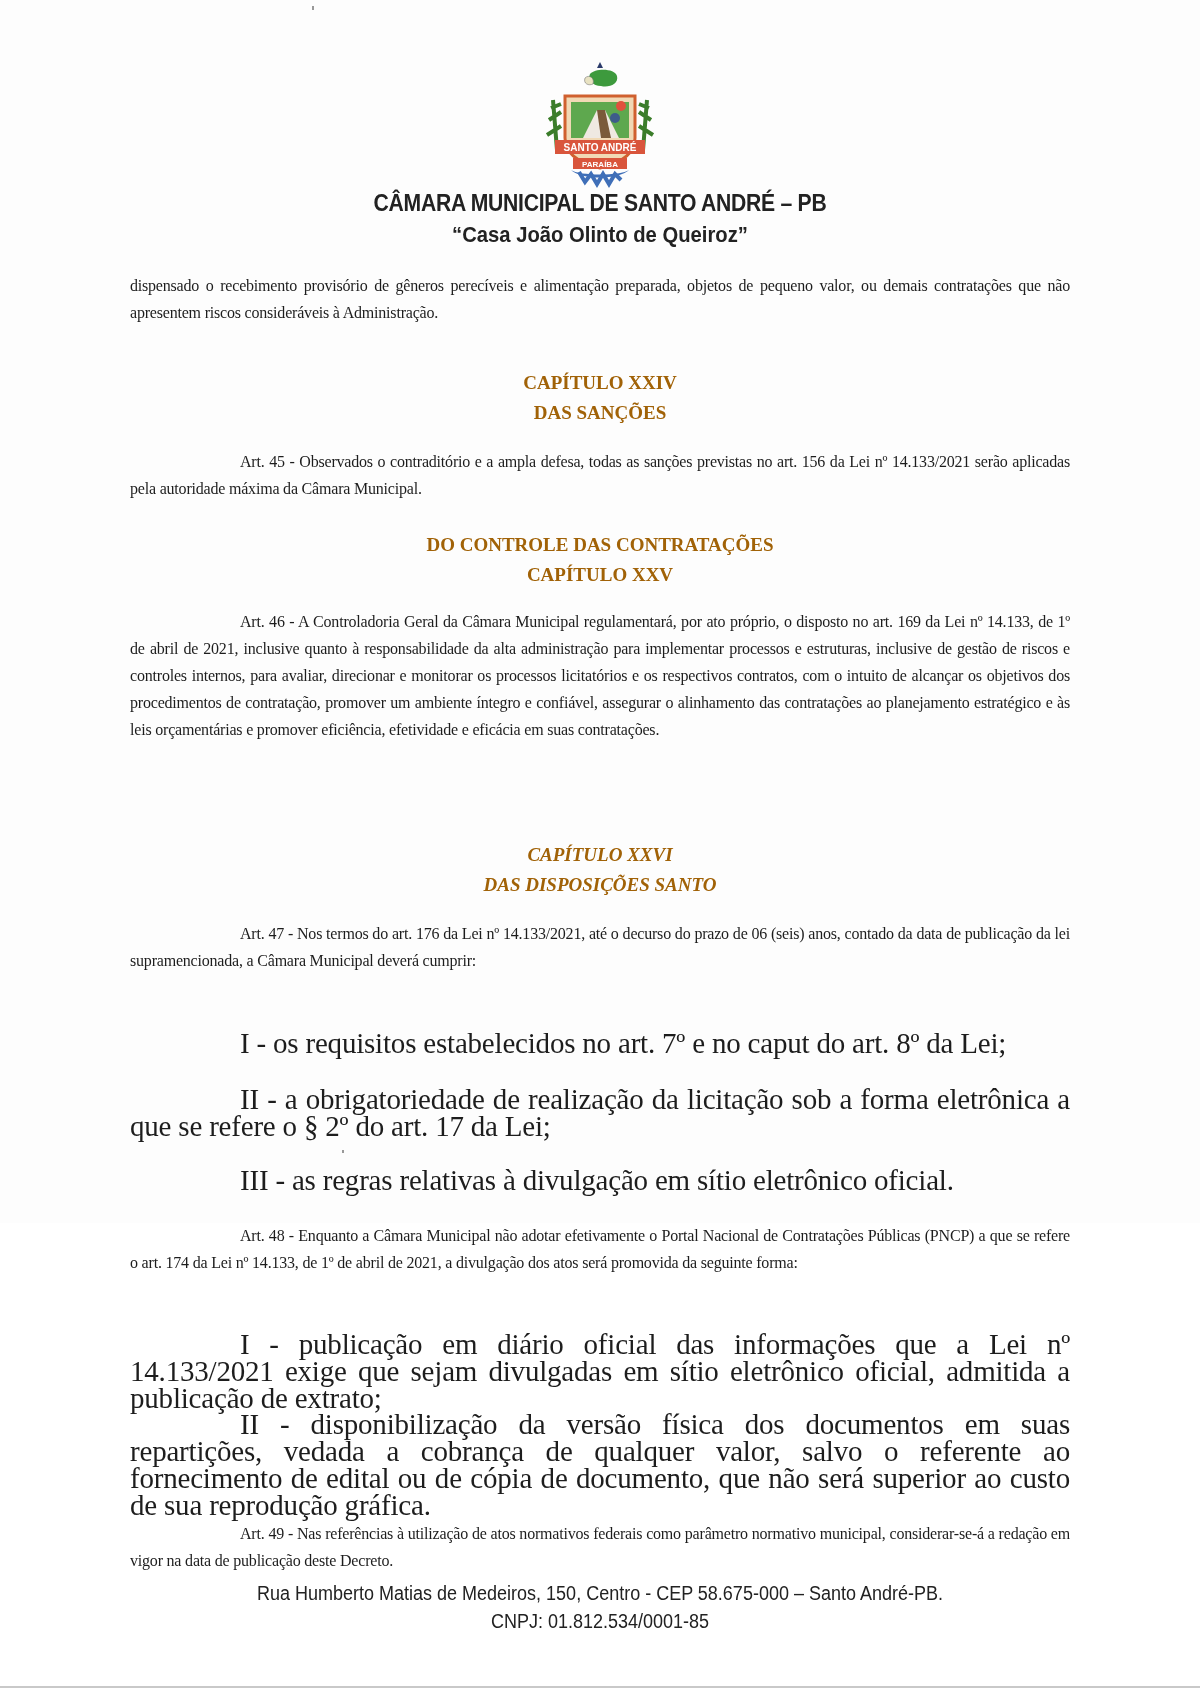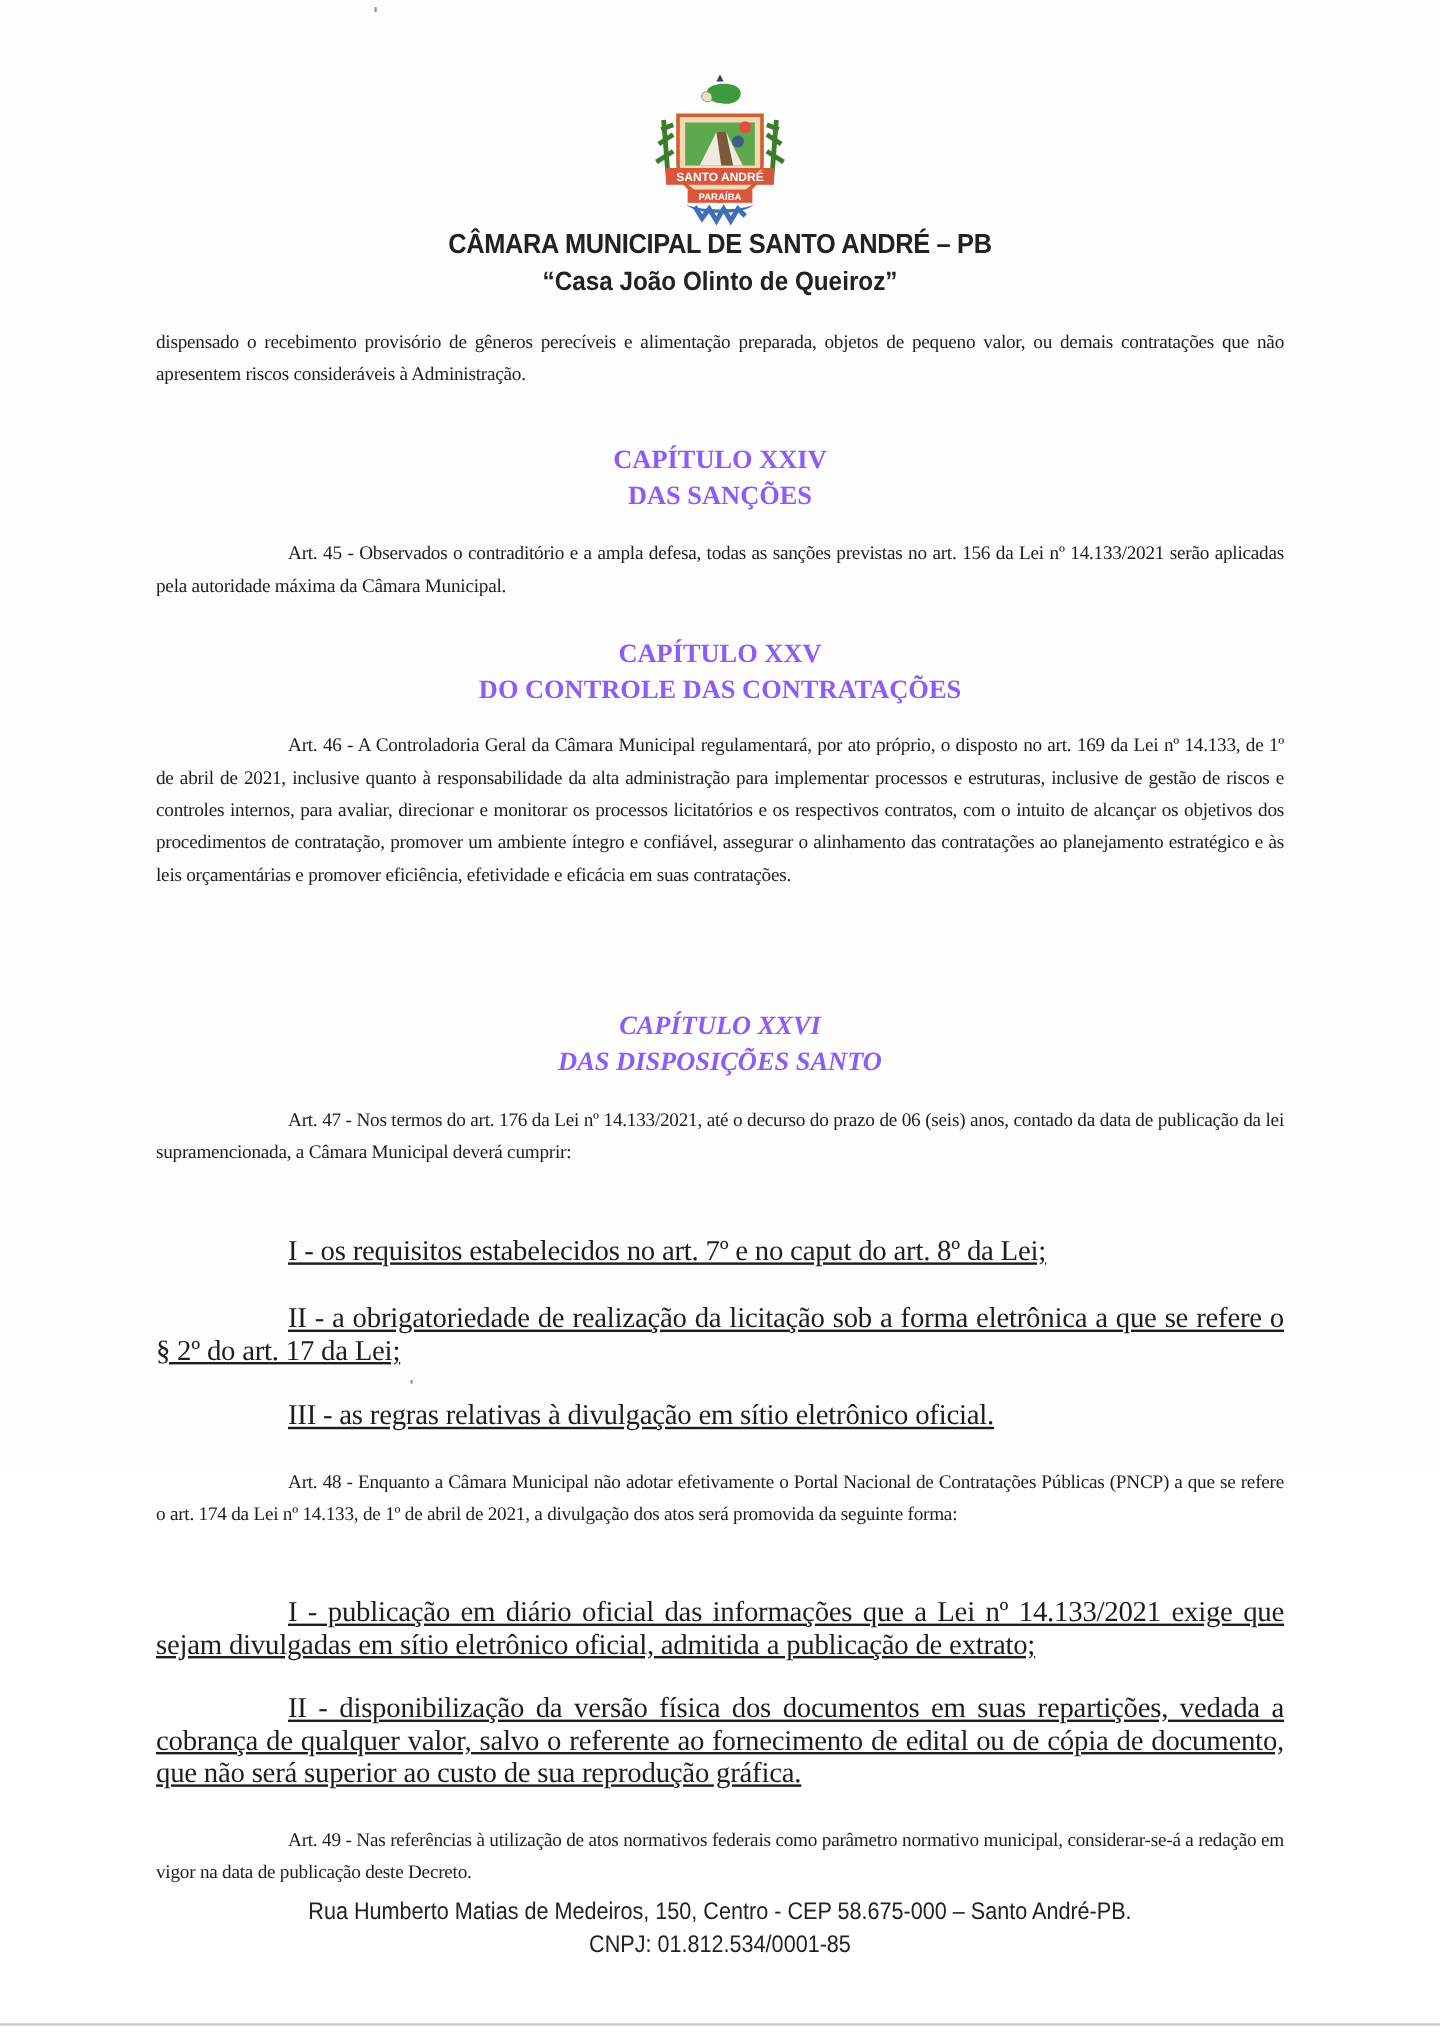--- a/index.html
+++ b/index.html
@@ -25,27 +25,26 @@
       font-weight: bold; font-size: 22px; color: #222;
       transform: scaleX(0.92);
     }
     .body-text {
       position: absolute; left: 130px; width: 940px;
       font-size: 16px; line-height: 27px; text-align: justify;
       letter-spacing: -0.2px;
     }
     .chapter {
       position: absolute; left: 0; right: 0; text-align: center;
-      font-weight: bold; font-size: 22px; line-height: 30px; color: #8b5cf6;
+      font-weight: bold; font-size: 19px; line-height: 30px; color: #a16207;
     }
     .item-text {
       position: absolute; left: 130px; width: 940px;
-      font-size: 24px; line-height: 27px; text-align: justify;
+      font-size: 29px; line-height: 27px; text-align: justify;
       letter-spacing: -0.2px;
-      text-decoration: underline;
     }
     .footer {
       position: absolute; left: 0; right: 0; text-align: center;
       font-family: "Liberation Sans", "DejaVu Sans", sans-serif;
       font-size: 20px; color: #222; transform: scaleX(0.9);
     }
     .bottom-rule {
       position: absolute; left: 0; right: 0; top: 1686px; height: 2px; background: #c9c9c9;
     }
     .speck { position: absolute; width: 2px; height: 4px; background: #999; }
@@ -82,22 +81,22 @@
 
   <p class="body-text" style="top:272px; margin:0;">dispensado o recebimento provisório de gêneros perecíveis e alimentação preparada, objetos de pequeno valor, ou demais contratações que não apresentem riscos consideráveis à Administração.</p>
 
   <div class="chapter" style="top:368px;">
     <div>CAPÍTULO XXIV</div>
     <div>DAS SANÇÕES</div>
   </div>
   <p class="body-text" style="top:448px; margin:0; text-indent:110px;">Art. 45 - Observados o contraditório e a ampla defesa, todas as sanções previstas no art. 156 da Lei nº 14.133/2021 serão aplicadas pela autoridade máxima da Câmara Municipal.</p>
 
   <div class="chapter" style="top:530px;">
+    <div>DO CONTROLE DAS CONTRATAÇÕES</div>
     <div>CAPÍTULO XXV</div>
-    <div>DO CONTROLE DAS CONTRATAÇÕES</div>
   </div>
   <p class="body-text" style="top:608px; margin:0; text-indent:110px;">Art. 46 - A Controladoria Geral da Câmara Municipal regulamentará, por ato próprio, o disposto no art. 169 da Lei nº 14.133, de 1º de abril de 2021, inclusive quanto à responsabilidade da alta administração para implementar processos e estruturas, inclusive de gestão de riscos e controles internos, para avaliar, direcionar e monitorar os processos licitatórios e os respectivos contratos, com o intuito de alcançar os objetivos dos procedimentos de contratação, promover um ambiente íntegro e confiável, assegurar o alinhamento das contratações ao planejamento estratégico e às leis orçamentárias e promover eficiência, efetividade e eficácia em suas contratações.</p>
 
   <div class="chapter" style="top:840px;font-style:italic;">
     <div>CAPÍTULO XXVI</div>
     <div>DAS DISPOSIÇÕES SANTO</div>
   </div>
   <p class="body-text" style="top:920px; margin:0; text-indent:110px;">Art. 47 - Nos termos do art. 176 da Lei nº 14.133/2021, até o decurso do prazo de 06 (seis) anos, contado da data de publicação da lei supramencionada, a Câmara Municipal deverá cumprir:</p>
 
   <p class="item-text" style="top:1030px; margin:0; text-indent:110px;">I - os requisitos estabelecidos no art. 7º e no caput do art. 8º da Lei;</p>

